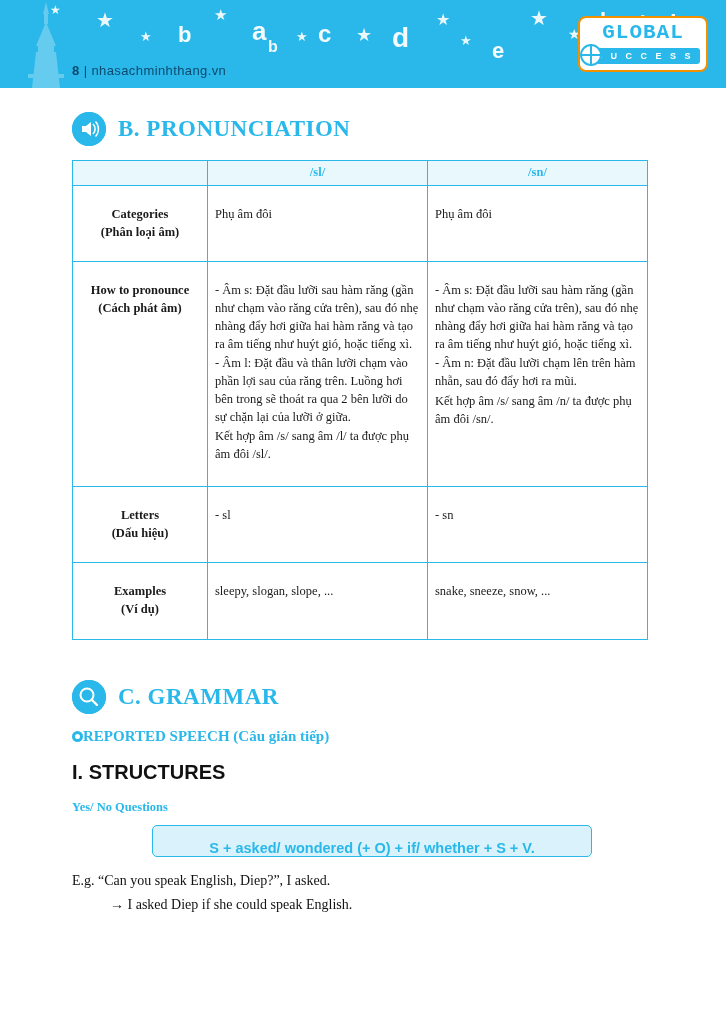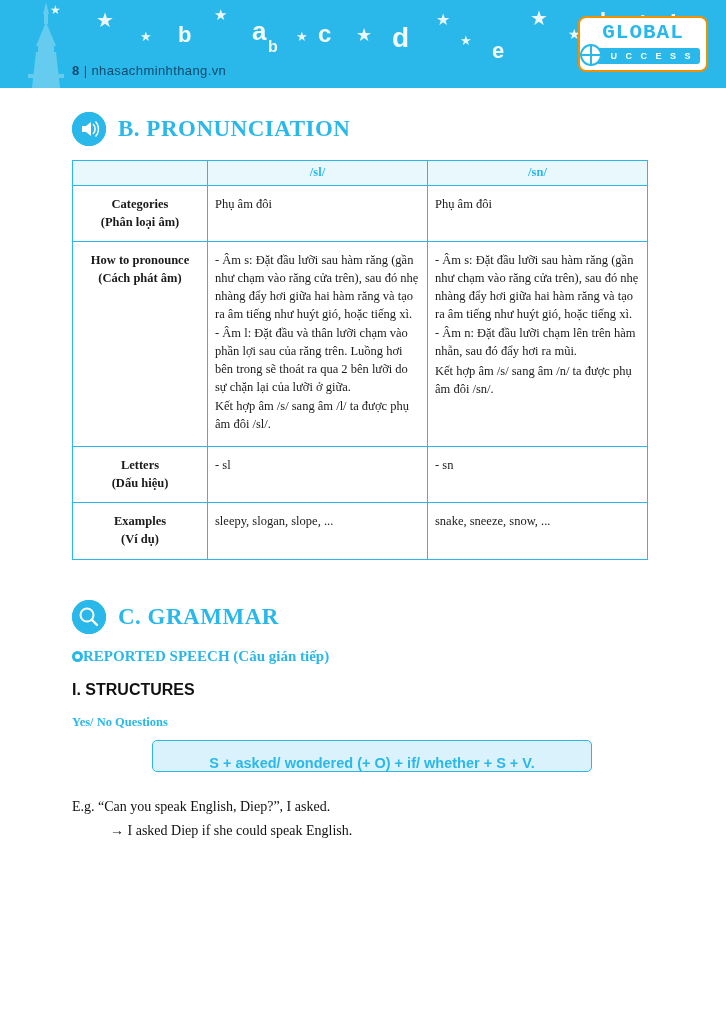--- a/index.html
+++ b/index.html
@@ -154,21 +154,21 @@
     width: 575px;
   }
   table.pron {
     border-collapse: collapse;
     width: 575px;
     table-layout: fixed;
   }
   table.pron td, table.pron th {
     border: 1px solid #2ab8ea;
     vertical-align: top;
-    padding: 10px 7px;
+    padding: 20px 7px;
     font-size: 12.5px;
     line-height: 1.42;
     color: #1a1a1a;
     font-family: "Liberation Serif", serif;
   }
   table.pron thead th {
     background: #e9f8fd;
     color: #2ab8ea;
     text-align: center;
     font-weight: bold;
@@ -215,21 +215,21 @@
     position: absolute;
     left: 3px; top: 3px;
     width: 5px; height: 5px;
     border-radius: 50%;
     background: #fff;
   }
   .struct-title {
     margin: 16px 0 16px 72px;
     font-family: "Liberation Sans", sans-serif;
     font-weight: bold;
-    font-size: 16px;
+    font-size: 20px;
     color: #111;
   }
   .yesno {
     margin: 10px 0 0 72px;
     color: #2ab8ea;
     font-family: "Liberation Serif", serif;
     font-weight: bold;
     font-size: 12.5px;
   }
   .formula-box {
@@ -241,21 +241,21 @@
     border-radius: 5px;
     display: flex;
     align-items: flex-end;
     justify-content: center;
     color: #2ab8ea;
     font-family: "Liberation Sans", sans-serif;
     font-weight: bold;
     font-size: 14.5px;
   }
   .eg {
-    margin: 27px 0 0 72px;
+    margin: 16px 0 0 72px;
     font-size: 14px;
     color: #111;
   }
   .eg-arrow {
     margin: 8px 0 0 110px;
     font-size: 14px;
     color: #111;
   }
 </style>
 </head>

